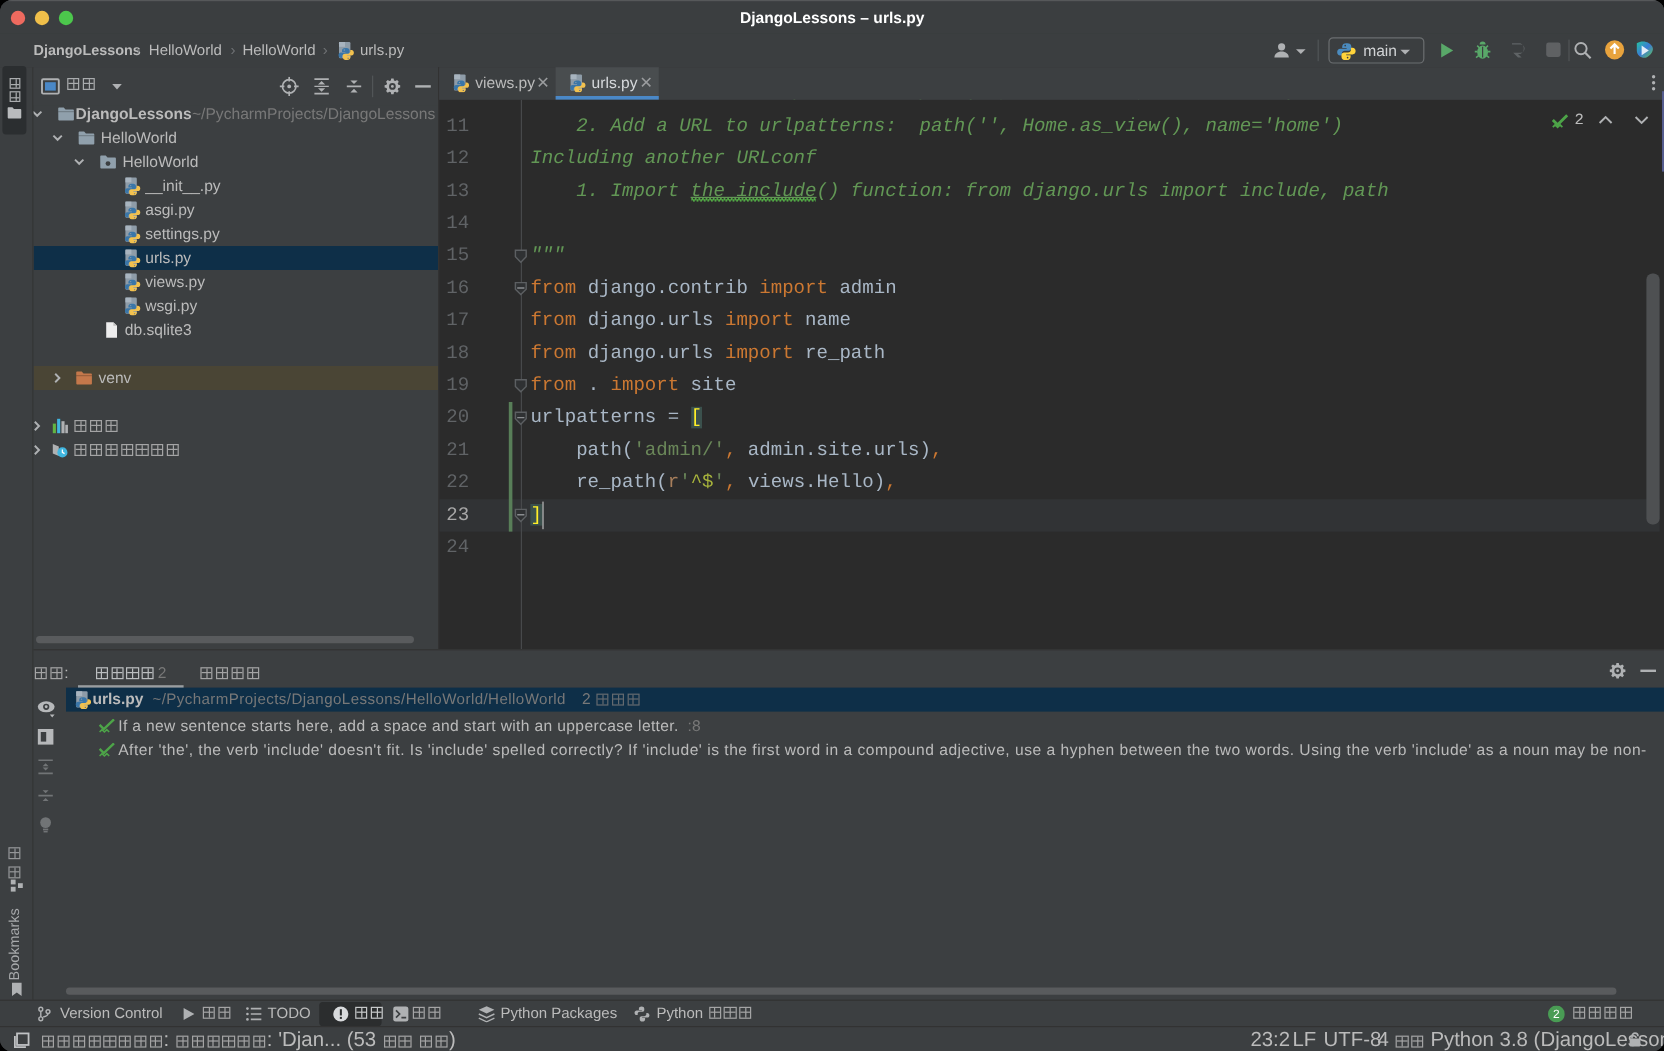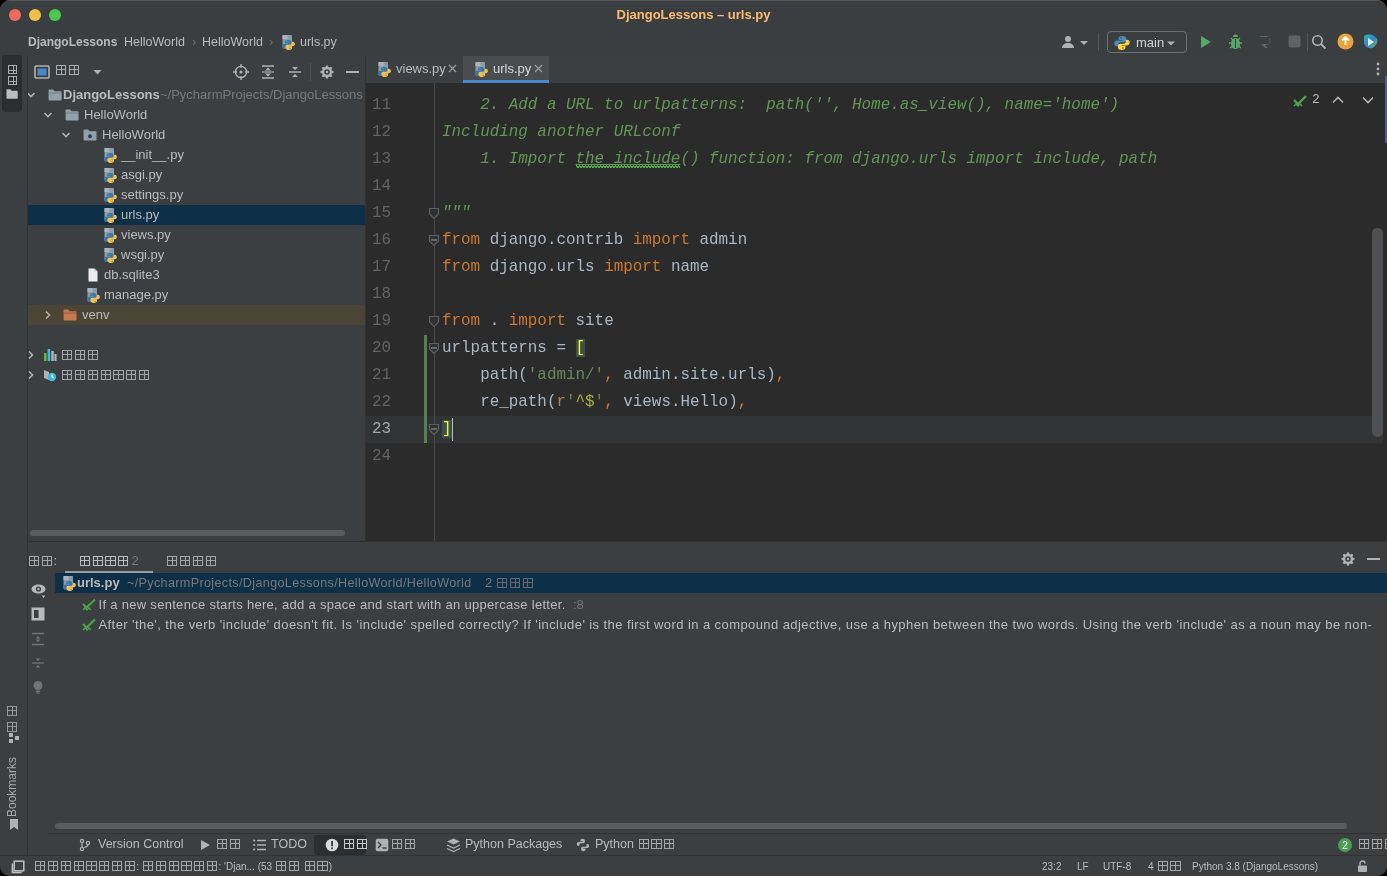--- a/index.html
+++ b/index.html
@@ -6,21 +6,21 @@
 .win { position:absolute; inset:0; background:#3C3F41; border-radius:10px; overflow:hidden; }
 .abs { position:absolute; }
 .gray { color:#787878; }
 i.cjk { display:inline-block; width:10.2px; height:10.2px; margin:0 1.3px; border:1px solid currentColor; position:relative; vertical-align:-1px; opacity:.82; }
 i.cjk::before { content:''; position:absolute; left:0; right:0; top:3.6px; border-top:1px solid currentColor; }
 i.cjk::after { content:''; position:absolute; top:0; bottom:0; left:3.6px; border-left:1px solid currentColor; }
 
 
 .titlebar { position:absolute; left:0; top:0; right:0; height:28px; background:#3B3E40; border-top:1px solid #56585A; }
 .tl { position:absolute; top:8px; width:12px; height:12px; border-radius:50%; }
-.wtitle { position:absolute; top:0; left:0; right:0; text-align:center; line-height:28px; font-size:13px; font-weight:bold; color:#fdba74; }
+.wtitle { position:absolute; top:0; left:0; right:0; text-align:center; line-height:28px; font-size:13px; font-weight:bold; color:#ffffff; }
 
 
 .navbar { position:absolute; left:0; top:28px; right:0; height:28px; background:#3B3E40; font-size:12.5px; color:#BBBBBB; }
 .navbar .sep { color:#6E7173; }
 .nitem { position:absolute; top:0; line-height:28px; }
 
 
 .vline { position:absolute; background:#323232; width:1px; }
 .hline { position:absolute; background:#323232; height:1px; }
 
@@ -65,22 +65,22 @@
 .caret { position:absolute; background:#BBBBBB; width:1.5px; }
 .scrollv { position:absolute; border-radius:5px; background:#4E5052; }
 .inspect { position:absolute; font-size:13px; color:#BBBBBB; }
 
 
 .problems { position:absolute; left:28px; top:541px; right:0; height:292px; background:#3C3F41; border-top:1px solid #323232; font-size:13px; color:#BBBBBB; }
 .prow { position:absolute; left:0; right:0; height:20px; line-height:20px; }
 .psel { background:#0E2F48; }
 
 
-.toolbar { position:absolute; left:0; right:0; top:833px; height:22px; background:#3C3F41; border-top:1px solid #323232; font-size:12.5px; color:#BBBBBB;margin-left:48px; }
-.statusbar { position:absolute; left:0; right:0; top:855px; height:21px; background:#3C3F41; border-top:1px solid #323232; font-size:10px; color:#BBBBBB; }
+.toolbar { position:absolute; left:0; right:0; top:833px; height:22px; background:#3C3F41; border-top:1px solid #323232; font-size:12.5px; color:#BBBBBB; }
+.statusbar { position:absolute; left:0; right:0; top:855px; height:21px; background:#3C3F41; border-top:1px solid #323232; font-size:17px; color:#BBBBBB; }
 .titem { position:absolute; top:0; line-height:21px; white-space:nowrap; }
 .hsb { position:absolute; height:6px; border-radius:3px; background:#595B5D; }
 </style></head>
 <body>
 <div class="win">
 
   <div class="titlebar">
     <div class="tl" style="left:9px;background:#EE6A5F"></div>
     <div class="tl" style="left:28.7px;background:#F0BF4A"></div>
     <div class="tl" style="left:49px;background:#4CC74C"></div>
@@ -290,29 +290,20 @@
           <path d="M9.4 15.9c1.6 0 2.6-.8 2.6-2.2v-1H9.1v-.5h3.8c1.2 0 2-.9 2-2.2 0-1.3-.8-2.3-2-2.3h-1V9c0 1-.9 1.8-2 1.8H7.4c-1 0-1.7.7-1.7 1.7v1.2c0 1.3 1 2.2 2.3 2.2zm.7-1a.55.55 0 1 1 0-1.1.55.55 0 0 1 0 1.1z" fill="#F2C14E"></path>
         </svg>
         <span class="tb" style="left:93px">wsgi.py</span>
       </div>
 <div class="trow" style="top:209px">
         <svg class="ic" style="left:57px;top:2px" width="16" height="16" viewBox="0 0 16 16">
           <path d="M3.5 1.5h6l3 3v10h-9z" fill="#EDEDED"></path>
           <path d="M9.5 1.5l3 3h-3z" fill="#BFBFBF"></path>
         </svg>
         <span class="tb" style="left:76px">db.sqlite3</span>
-      </div>
-<div class="trow" style="top:229px">
-        <svg class="abs" style="left:57px;top:2px" width="16" height="16" viewBox="0 0 16 16">
-          <rect x="2.5" y="1" width="9.5" height="13.5" rx="1" fill="#8E9CA8"></rect>
-          <rect x="2.5" y="1" width="5" height="4" fill="#a8b4bf"></rect>
-          <path d="M7.6 6.1c-1.6 0-2.6.8-2.6 2.2v1h2.9v.5H4.1c-1.2 0-2 .9-2 2.2 0 1.3.8 2.3 2 2.3h1v-1.3c0-1 .9-1.8 2-1.8h2.5c1 0 1.7-.7 1.7-1.7V8.3c0-1.3-1-2.2-2.3-2.2zm-.7 1a.55.55 0 1 1 0 1.1.55.55 0 0 1 0-1.1z" fill="#3A76A8"></path>
-          <path d="M9.4 15.9c1.6 0 2.6-.8 2.6-2.2v-1H9.1v-.5h3.8c1.2 0 2-.9 2-2.2 0-1.3-.8-2.3-2-2.3h-1V9c0 1-.9 1.8-2 1.8H7.4c-1 0-1.7.7-1.7 1.7v1.2c0 1.3 1 2.2 2.3 2.2zm.7-1a.55.55 0 1 1 0-1.1.55.55 0 0 1 0 1.1z" fill="#F2C14E"></path>
-        </svg>
-        <span class="tb" style="left:76px">manage.py</span>
       </div>
 <div class="trow venv" style="top:249px">
         <svg class="abs" style="left:14px;top:4px" width="12" height="12" viewBox="0 0 12 12">
           <path d="M4 2.5L7.5 6L4 9.5" stroke="#AFB1B3" stroke-width="1.6" fill="none"></path>
         </svg>
         <svg class="ic" style="left:34px;top:2px" width="16" height="16" viewBox="0 0 16 16">
           <path d="M1.5 3.5c0-.6.4-1 1-1h3.6l1.5 1.8h6c.6 0 1 .4 1 1v7.2c0 .6-.4 1-1 1h-11c-.6 0-1-.4-1-1z" fill="#C4784B"></path>
           <path d="M1.5 5.6h13.1v1H1.5z" fill="#00000033"></path>
         </svg>
         <span class="tb" style="left:54px">venv</span>
@@ -407,20 +398,21 @@
 <div class="ln" style="top:35.5px">12</div>
 <div class="cl" style="top:62.5px"><span class="doc">    1. Import </span><span class="doc sq">the include</span><span class="doc">() function: from django.urls import include, path</span></div>
 <div class="ln" style="top:62.5px">13</div>
 <div class="ln" style="top:89.5px">14</div>
 <div class="cl" style="top:116.5px"><span class="doc">"""</span></div>
 <div class="ln" style="top:116.5px">15</div>
 <div class="cl" style="top:143.5px"><span class="kw">from</span><span class="cd"> django.contrib </span><span class="kw">import</span><span class="cd"> admin</span></div>
 <div class="ln" style="top:143.5px">16</div>
 <div class="cl" style="top:170.5px"><span class="kw">from</span><span class="cd"> django.urls </span><span class="kw">import</span><span class="cd"> name</span></div>
 <div class="ln" style="top:170.5px">17</div>
+<div class="cl" style="top:197.5px"><span class="kw">from</span><span class="cd"> django.urls </span><span class="kw">import</span><span class="cd"> re_path</span></div>
 <div class="ln" style="top:197.5px">18</div>
 <div class="cl" style="top:224.5px"><span class="kw">from</span><span class="cd"> . </span><span class="kw">import</span><span class="cd"> site</span></div>
 <div class="ln" style="top:224.5px">19</div>
 <div class="cl" style="top:251.5px"><span class="cd">urlpatterns = </span><span class="brk">[</span></div>
 <div class="ln" style="top:251.5px">20</div>
 <div class="cl" style="top:278.5px"><span class="cd">    path(</span><span class="st">'admin/'</span><span class="kw">,</span><span class="cd"> admin.site.urls)</span><span class="kw">,</span></div>
 <div class="ln" style="top:278.5px">21</div>
 <div class="cl" style="top:305.5px"><span class="cd">    re_path(</span><span class="rpfx">r</span><span class="st">'</span><span class="rgx">^$</span><span class="st">'</span><span class="kw">,</span><span class="cd"> views.Hello)</span><span class="kw">,</span></div>
 <div class="ln" style="top:305.5px">22</div>
 <div class="cl" style="top:332.5px"><span class="brk">]</span></div>

